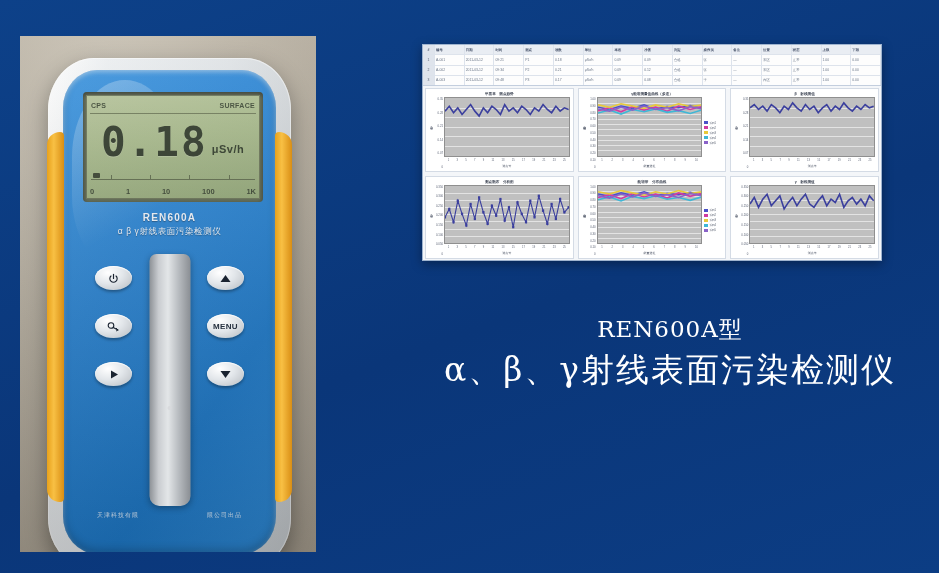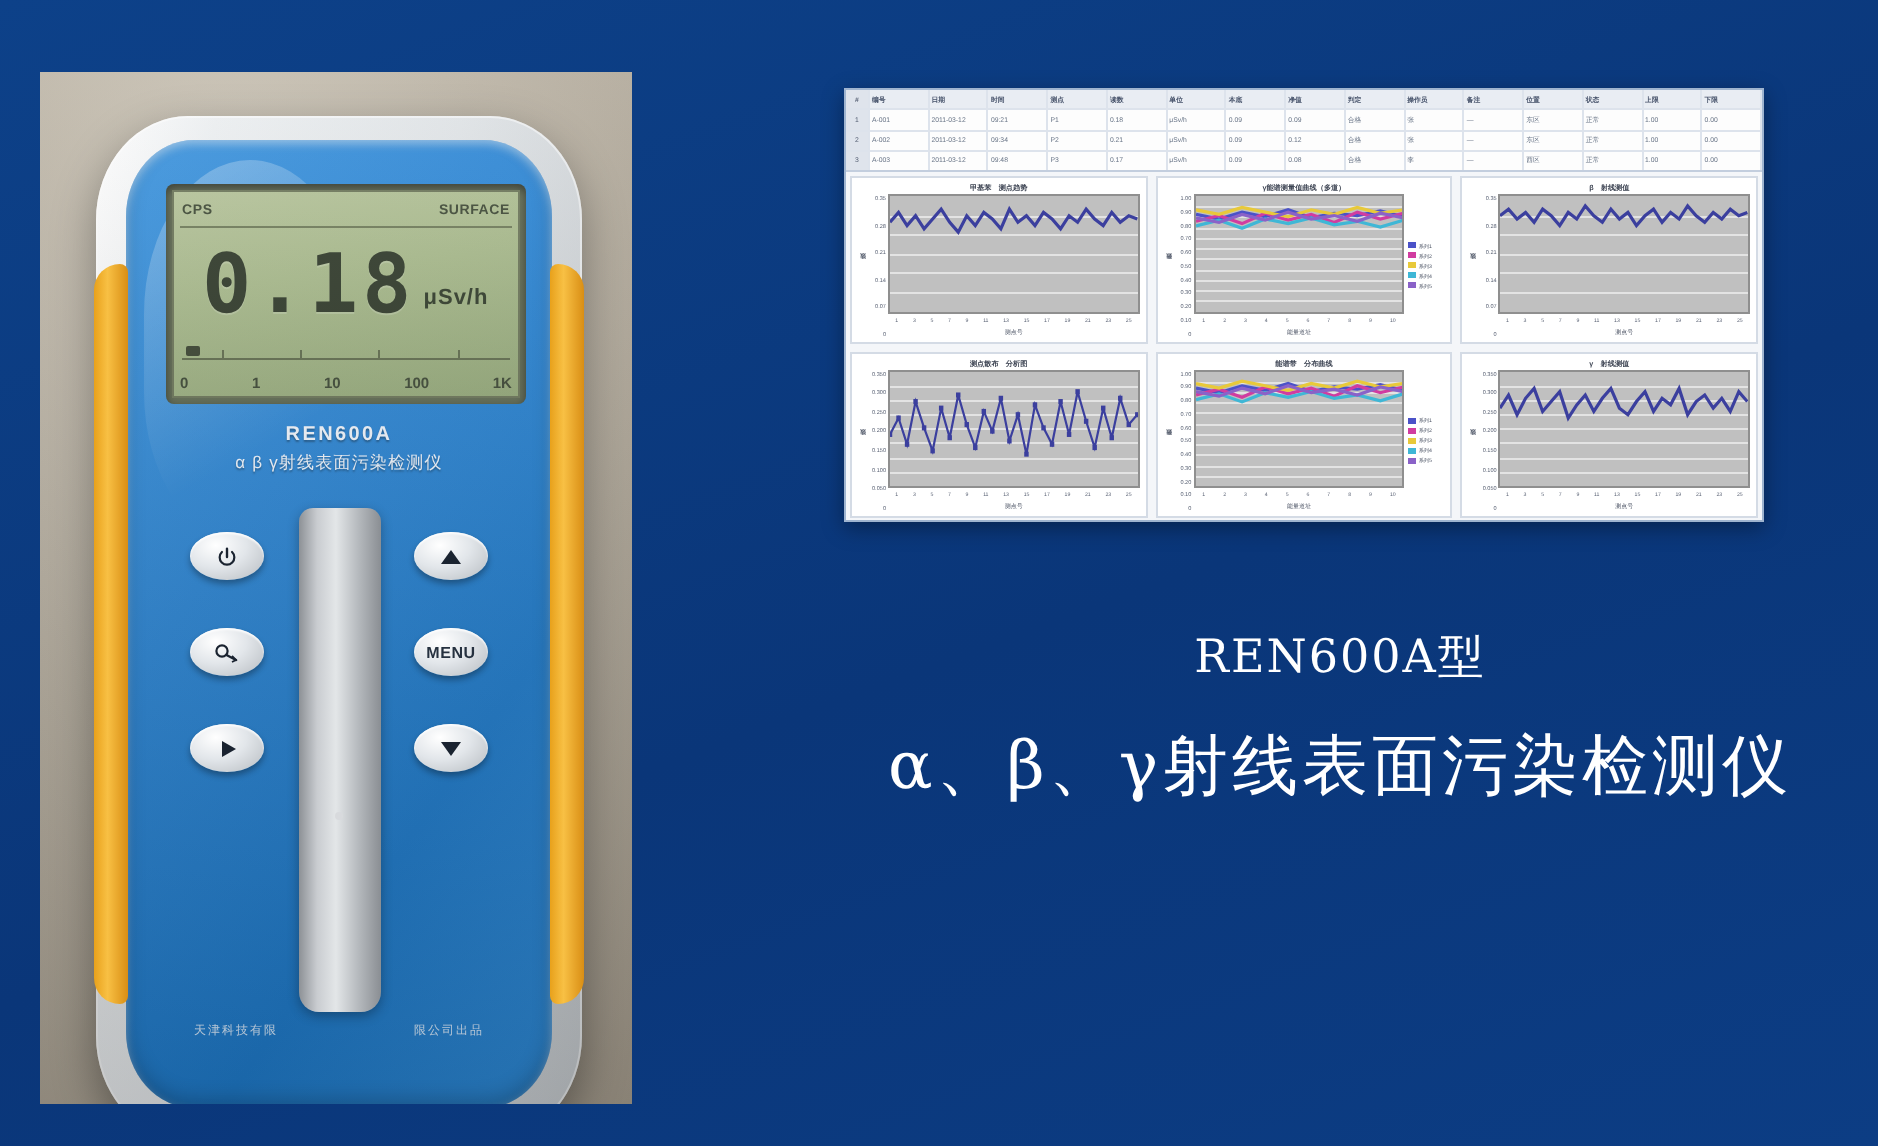--- a/index.html
+++ b/index.html
@@ -202,21 +202,21 @@
   .legend-sw{width:4px;height:3px;display:block;}
 
   
   .title-wrap{position:absolute;left:420px;top:318px;width:500px;text-align:center;color:#ffffff;}
   .title-main{
     font-family:"DejaVu Serif", serif;
     font-size:23px;letter-spacing:1px;line-height:1;
   }
   .title-sub{
     font-family:"DejaVu Serif", serif;
-    font-size:33px;margin-top:24px;line-height:1.1;letter-spacing:2px;
+    font-size:33px;margin-top:11px;line-height:1.1;letter-spacing:2px;
     white-space:nowrap;
   }
 </style>
 </head>
 <body>
 
 <div class="stage">
 
   <div class="photo">
     <div class="device">

